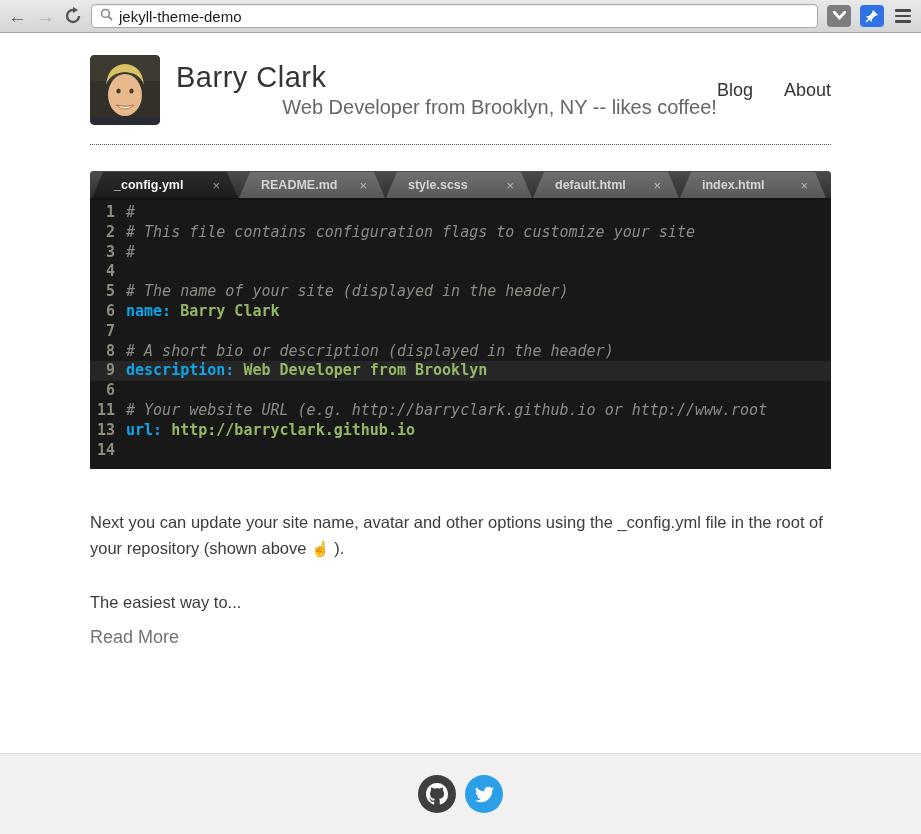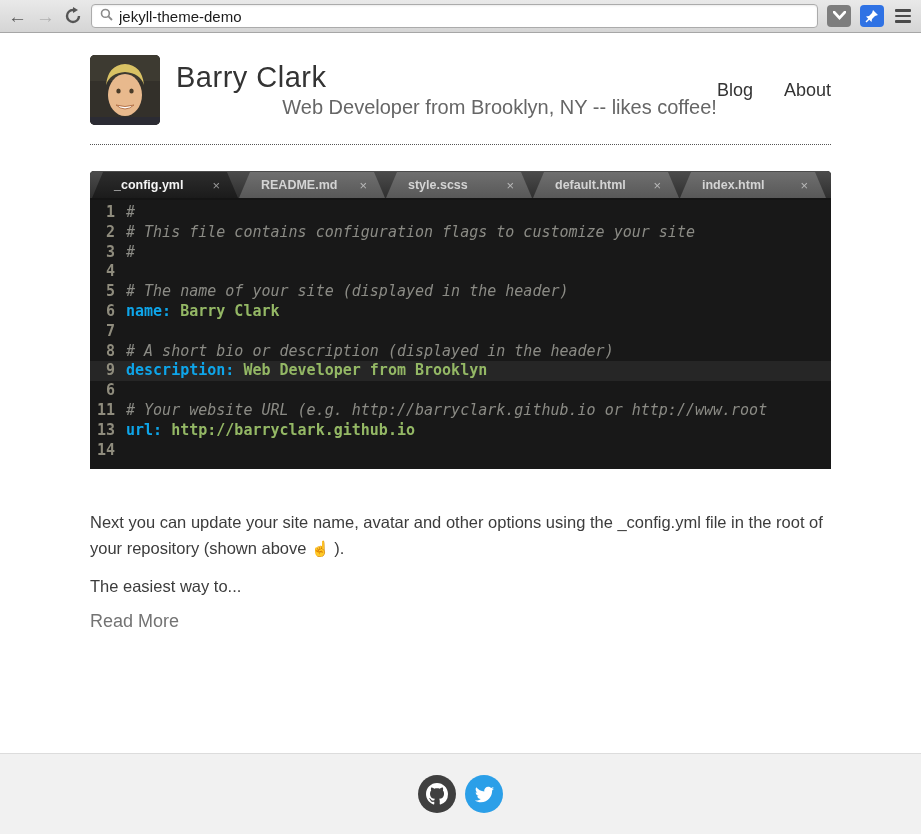--- a/index.html
+++ b/index.html
@@ -77,21 +77,21 @@
   .line-num { width:36px; flex:0 0 36px; text-align:right; padding-right:11px;
               color:#8f8c7d; font-weight:bold; }
   .line-content { flex:1; overflow:hidden; white-space:pre; }
   .seg-comment { color:#8b8b85; font-style:italic; }
   .seg-key { color:#0ea5e9; font-weight:bold; }
   .seg-value { color:#94b865; font-weight:bold; }
 
   
   .para { font-size:16.5px; color:#3c3c3c; line-height:26px; margin-top:40px; width:741px; }
   .emoji { color:#c98f4e; font-size:15px; }
-  .para2 { margin-top:11px; }
+  .para2 { margin-top:27px; }
   .read-more { display:inline-block; margin-top:12px; font-size:18px; color:#737373;
                text-decoration:none; cursor:pointer; }
 
   
   .footer { flex:0 0 81px; background:#f1f1f1; border-top:1px solid #dcdcdc;
             display:flex; align-items:center; justify-content:center; gap:9px; }
   .social { width:38px; height:38px; border-radius:50%; display:flex; align-items:center;
             justify-content:center; cursor:pointer; }
   .social.github { background:#3f3f3f; }
   .social.twitter { background:#2b9fe8; }

